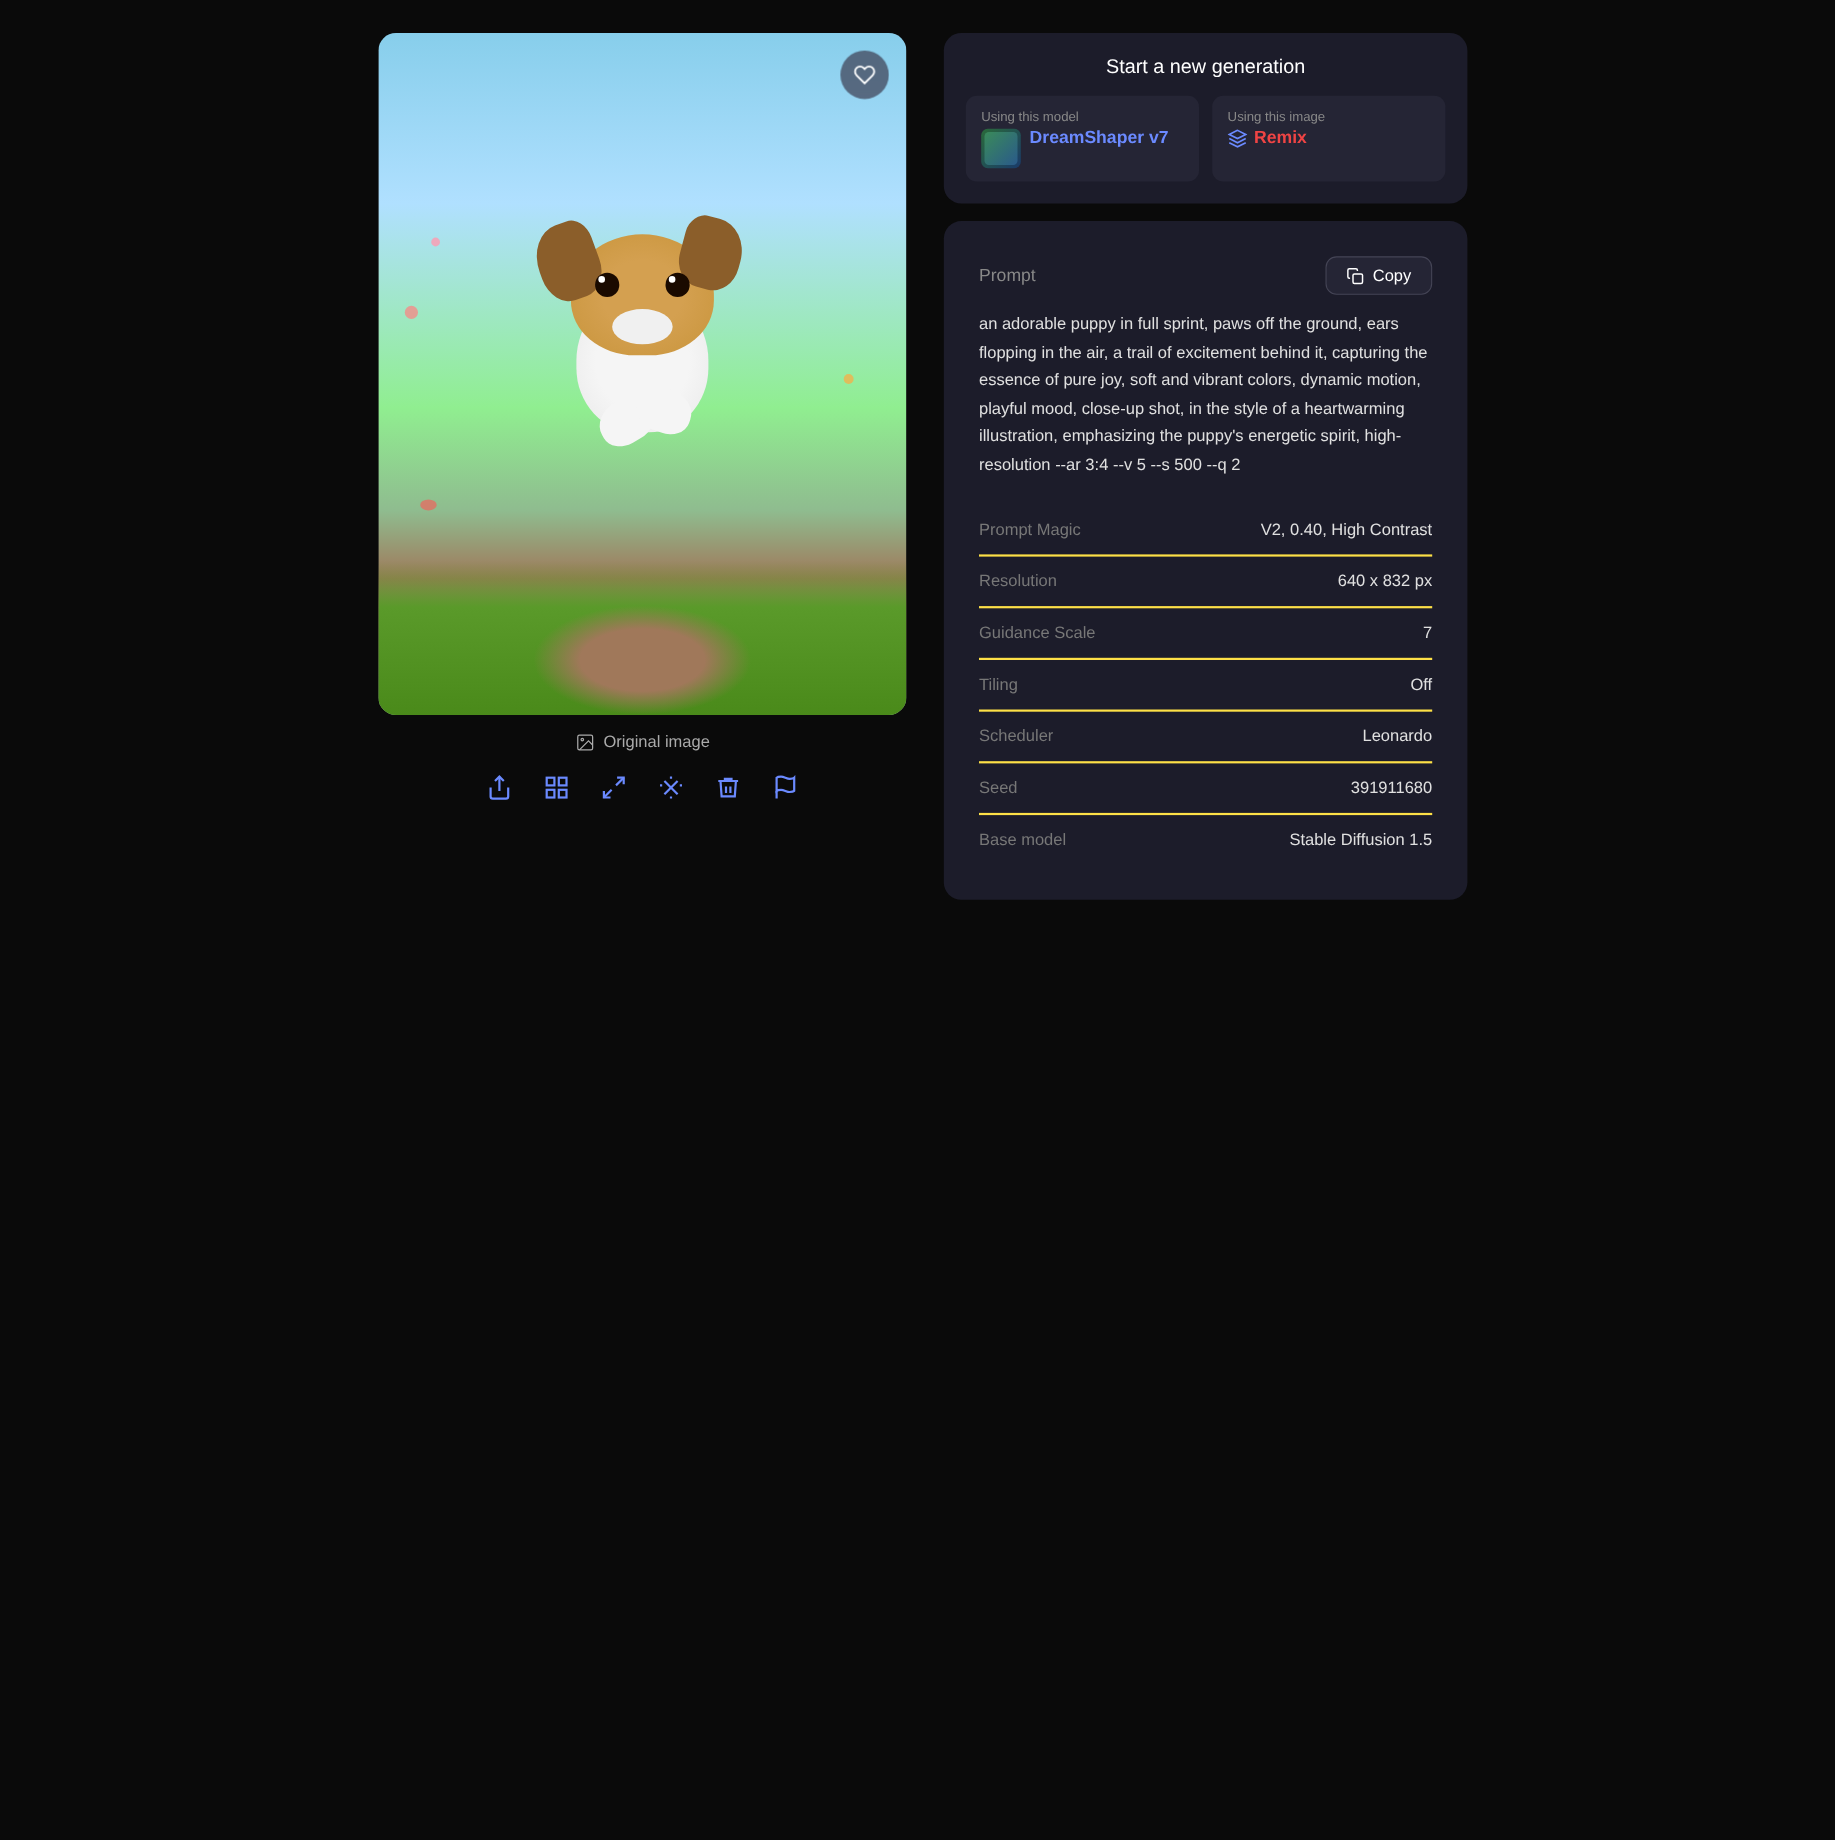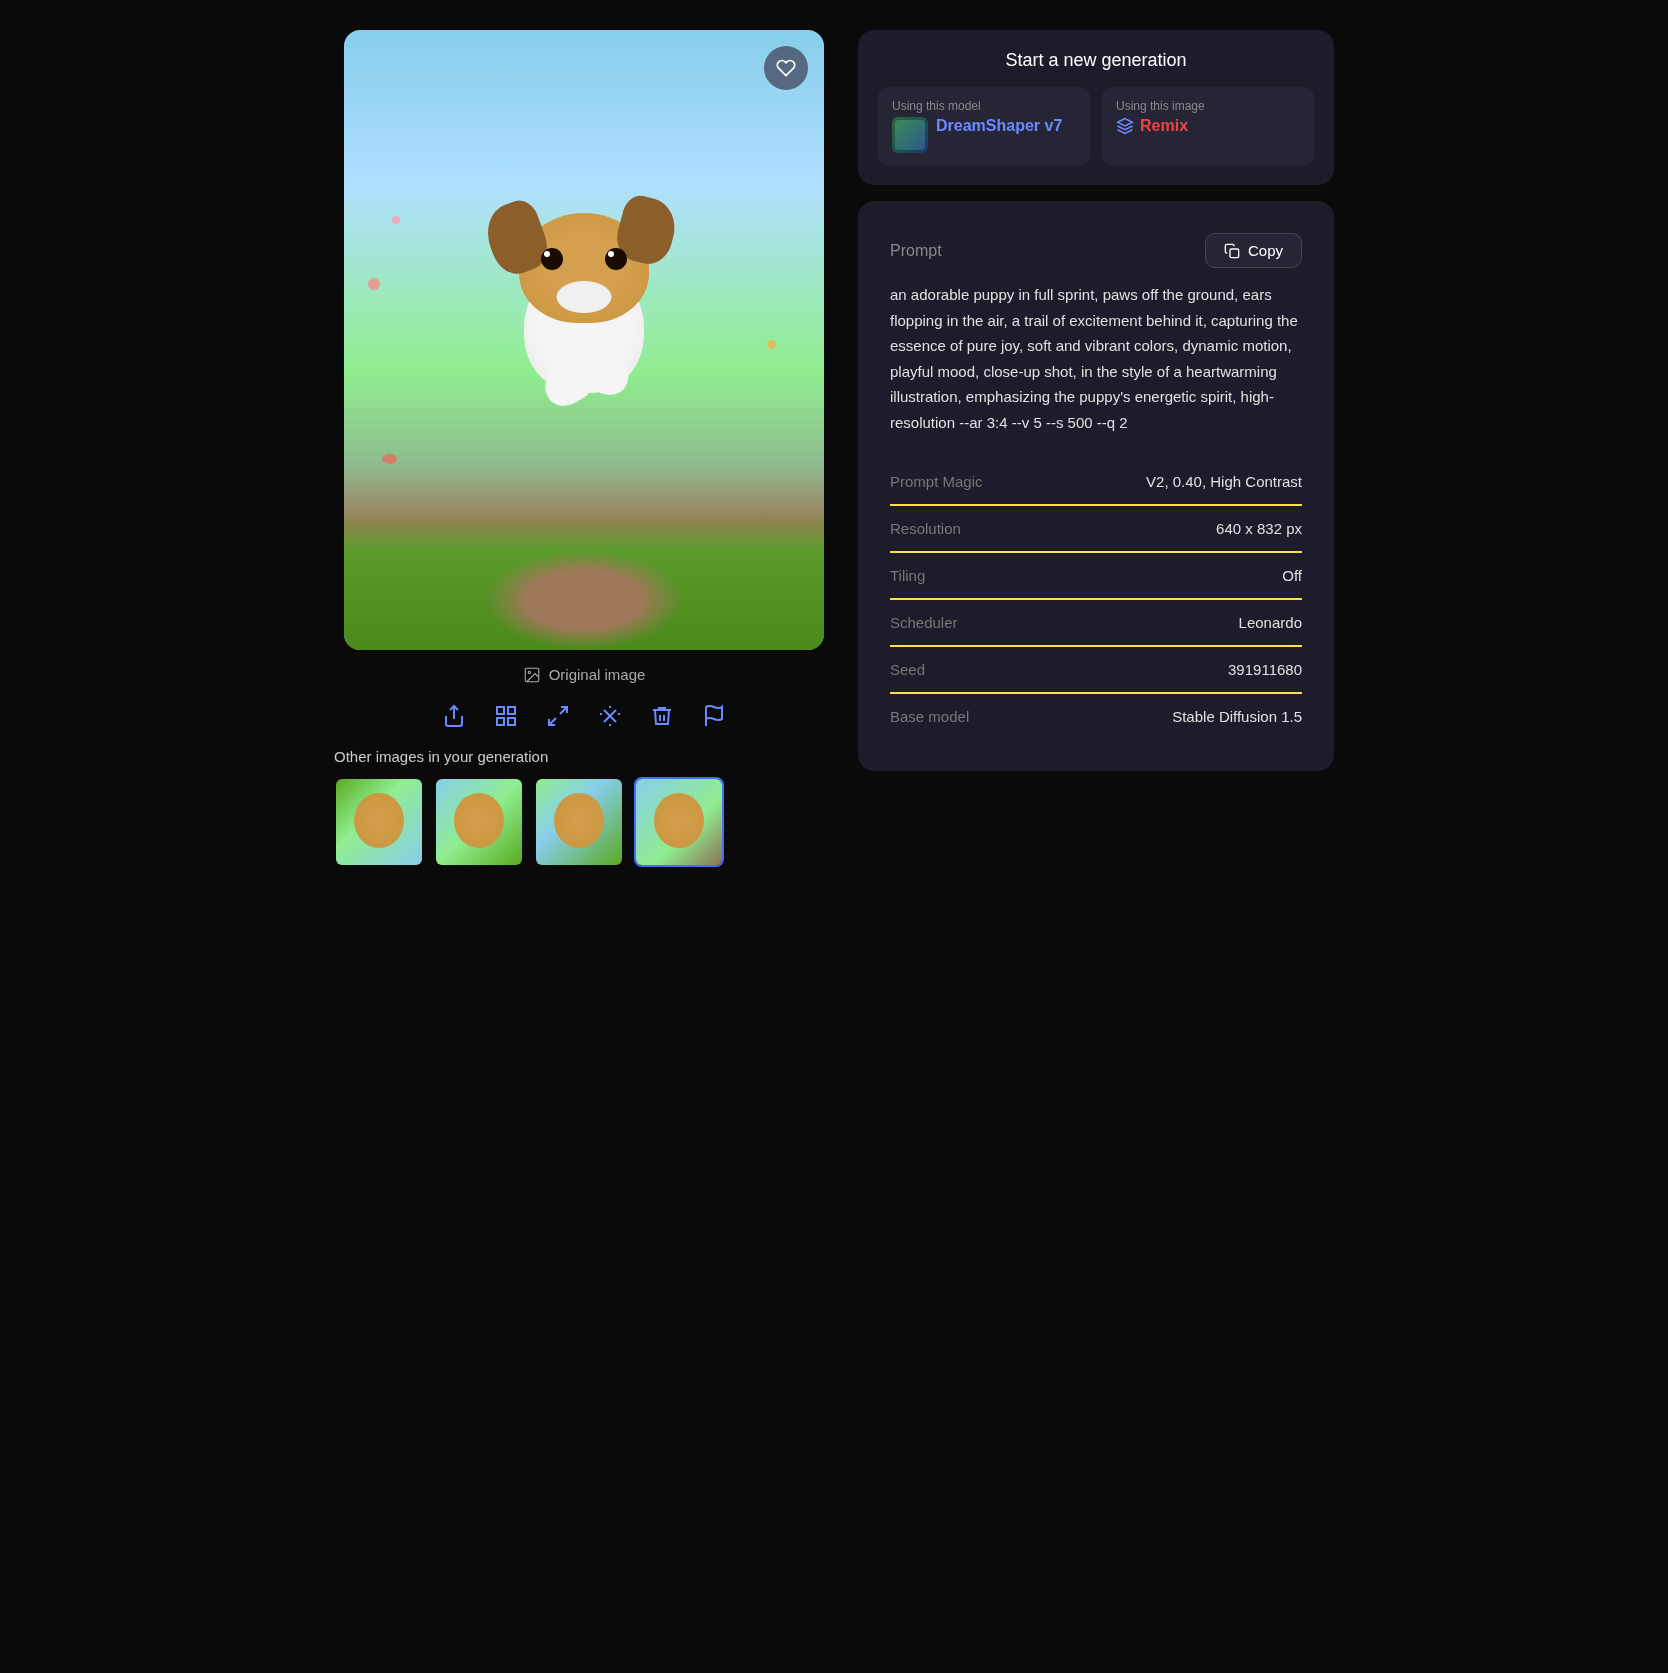--- a/index.html
+++ b/index.html
@@ -507,45 +507,20 @@
       </button>
 
       <button class="toolbar-btn" title="Flag">
         <svg width="24" height="24" viewBox="0 0 24 24" fill="none" stroke="#6b8aff" stroke-width="2">
           <path d="M4 15s1-1 4-1 5 2 8 2 4-1 4-1V3s-1 1-4 1-5-2-8-2-4 1-4 1z"></path>
             <line x1="4" y1="22" x2="4" y2="15"></line>
         </svg>
       </button>
     </div>
 
-    <div class="other-images-section">
-      <div class="other-images-label">Other images in your generation</div>
-      <div class="thumbnails">
-        <div class="thumbnail">
-          <div class="thumb-img thumb-1" style="position:relative;background:linear-gradient(135deg,#5aaa20 0%,#90ee90 40%,#87ceeb 100%);">
-            <div style="position:absolute;bottom:20%;left:50%;transform:translateX(-50%);width:50px;height:55px;background:radial-gradient(#d4a050,#c8943a);border-radius:50%;"></div>
-          </div>
-        </div>
-        <div class="thumbnail">
-          <div class="thumb-img thumb-2" style="position:relative;background:linear-gradient(135deg,#87ceeb 0%,#90ee90 50%,#5aaa20 100%);">
-            <div style="position:absolute;bottom:20%;left:50%;transform:translateX(-50%);width:50px;height:55px;background:radial-gradient(#d4a050,#c8943a);border-radius:50%;"></div>
-          </div>
-        </div>
-        <div class="thumbnail">
-          <div class="thumb-img thumb-3" style="position:relative;background:linear-gradient(135deg,#90ee90 0%,#87ceeb 40%,#5aaa20 100%);">
-            <div style="position:absolute;bottom:20%;left:50%;transform:translateX(-50%);width:50px;height:55px;background:radial-gradient(#d4a050,#c8943a);border-radius:50%;"></div>
-          </div>
-        </div>
-        <div class="thumbnail active">
-          <div class="thumb-img thumb-4" style="position:relative;background:linear-gradient(135deg,#87ceeb 0%,#90ee90 60%,#8b7355 100%);">
-            <div style="position:absolute;bottom:20%;left:50%;transform:translateX(-50%);width:50px;height:55px;background:radial-gradient(#d4a050,#c8943a);border-radius:50%;"></div>
-          </div>
-        </div>
-      </div>
-    </div>
 
   </div>
 
   <div class="right-panel">
 
     <div class="generation-card">
       <div class="generation-title">Start a new generation</div>
 
       <div class="model-image-row">
 
@@ -592,20 +567,24 @@
         <span class="detail-key">Prompt Magic</span>
         <span class="detail-value">V2, 0.40, High Contrast</span>
       </div>
 
       <div class="detail-row">
         <span class="detail-key">Resolution</span>
         <span class="detail-value">640 x 832 px</span>
       </div>
 
 
+      <div class="detail-row">
+        <span class="detail-key">Guidance Scale</span>
+        <span class="detail-value">7</span>
+      </div>
 
       <div class="detail-row">
         <span class="detail-key">Tiling</span>
         <span class="detail-value">Off</span>
       </div>
 
       <div class="detail-row">
         <span class="detail-key">Scheduler</span>
         <span class="detail-value">Leonardo</span>
       </div>

